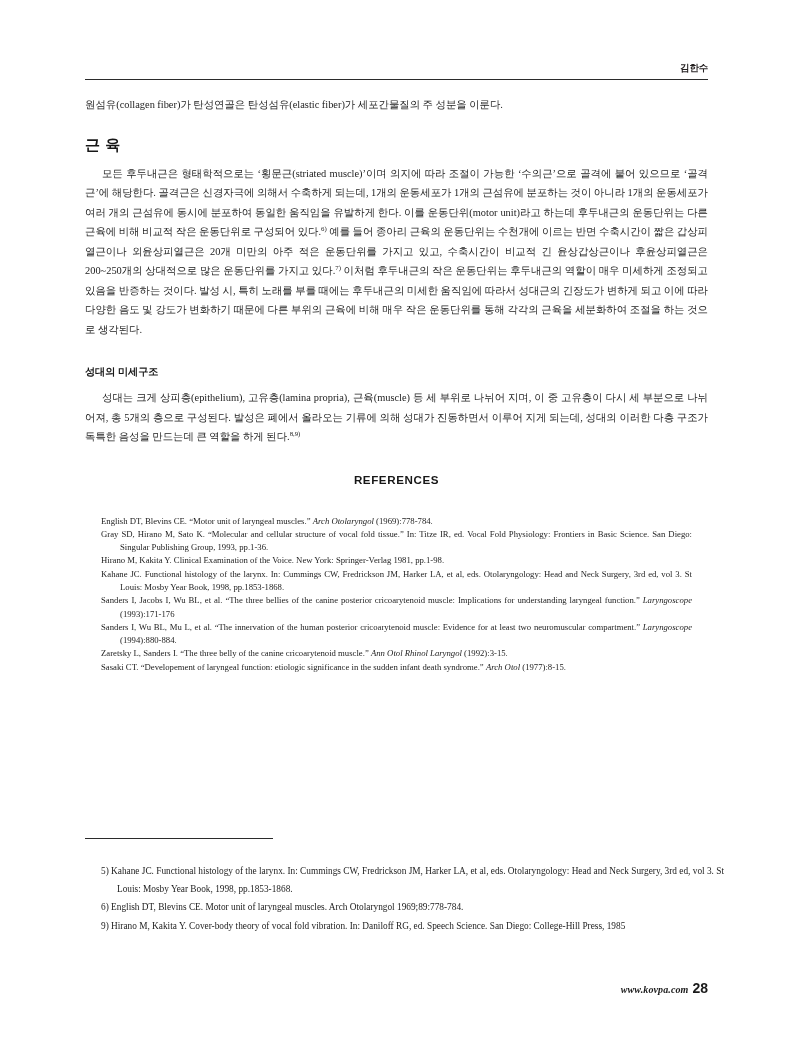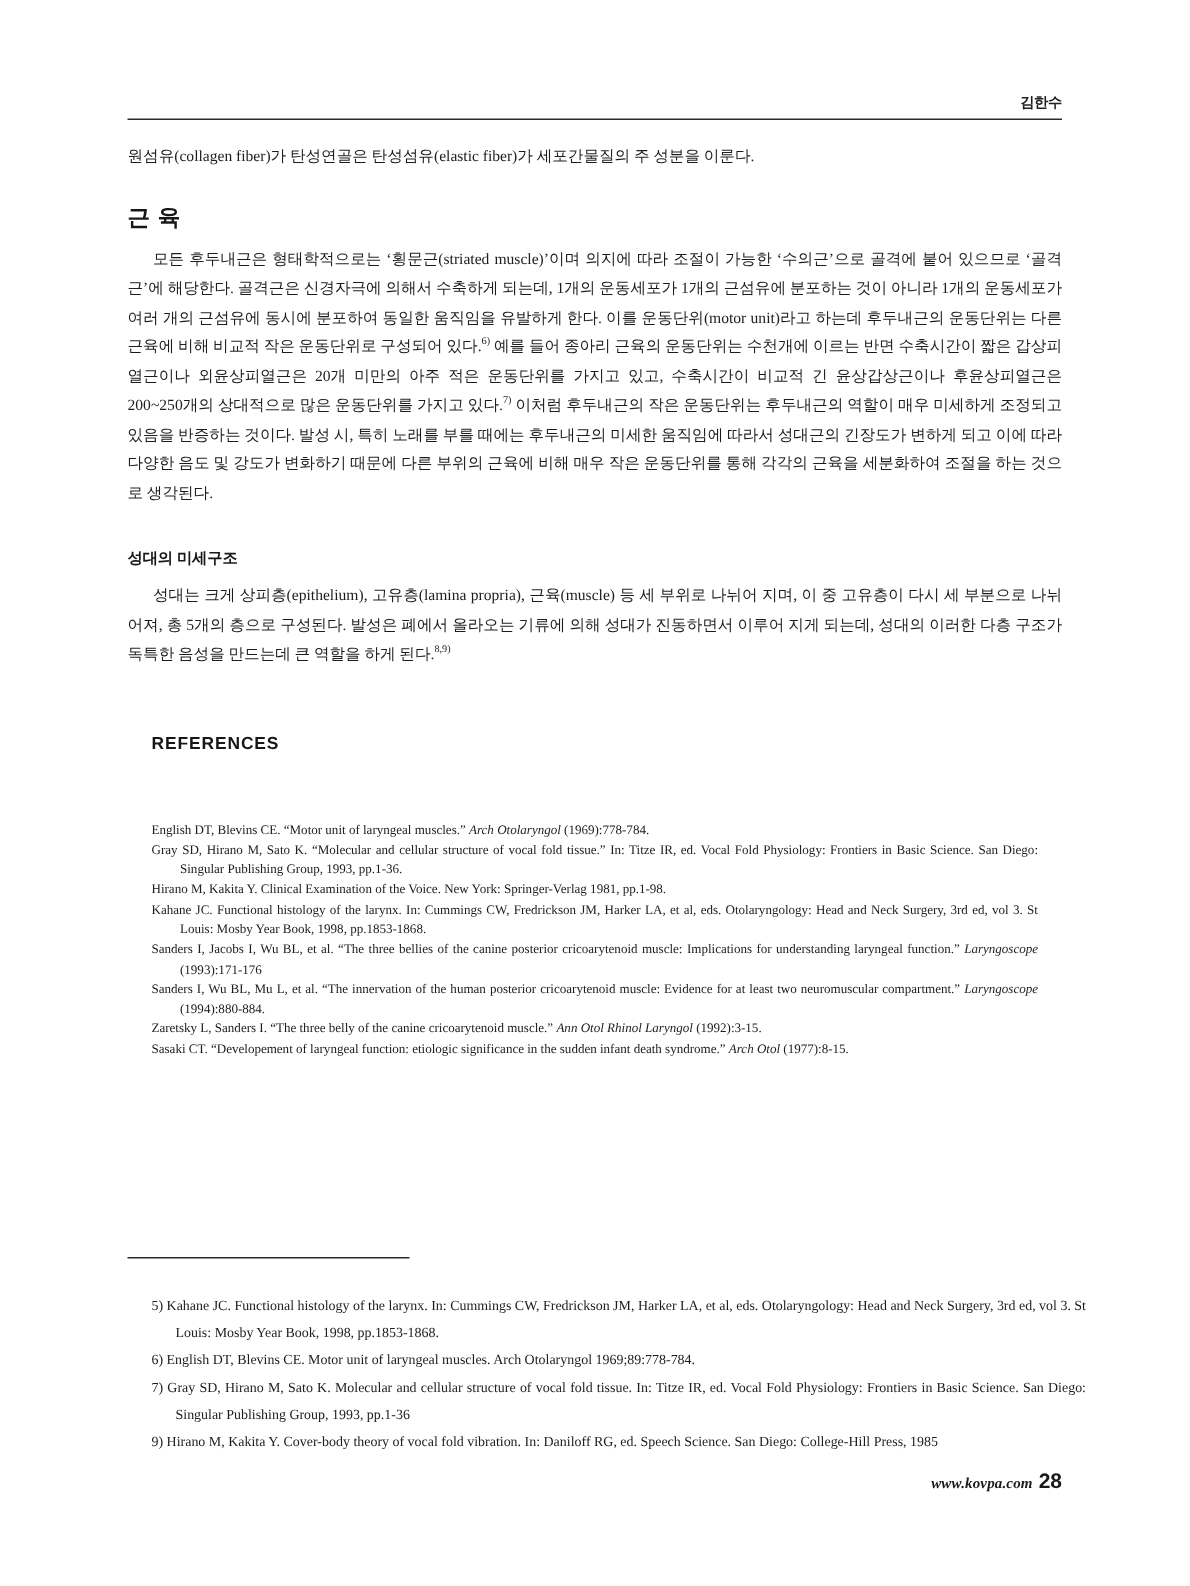--- a/index.html
+++ b/index.html
@@ -85,22 +85,22 @@
   }
 
   sup.fn {
     font-size: 6.8px;
     vertical-align: super;
     line-height: 0;
   }
 
   
   h2.refs-title {
-    margin: 16px;
-    text-align: left;
+    margin: 0;
+    text-align: center;
     font-family: "Liberation Sans", "DejaVu Sans", sans-serif;
     font-size: 11.6px;
     font-weight: bold;
     letter-spacing: 0.6px;
     color: #171717;
   }
   .refs-gap { height: 13px; }
   ul.refs {
     list-style: none;
     margin: 16px;
@@ -210,21 +210,20 @@
         <li><span>Sasaki CT. “Developement of laryngeal function: etiologic significance in the sudden infant death syndrome.” </span><i>Arch Otol</i><span> (1977):8-15.</span></li>
       </ul>
 
   </div>
 
   <div class="fn-rule"></div>
 
   <ol class="footnotes" id="footnote-list">
       <li>5) Kahane JC. Functional histology of the larynx. In: Cummings CW, Fredrickson JM, Harker LA, et al, eds. Otolaryngology: Head and Neck Surgery, 3rd ed, vol 3. St Louis: Mosby Year Book, 1998, pp.1853-1868.</li>
       <li>6) English DT, Blevins CE. Motor unit of laryngeal muscles. Arch Otolaryngol 1969;89:778-784.</li>
-      <li>7) Gray SD, Hirano M, Sato K. Molecular and cellular structure of vocal fold tissue. In: Titze IR, ed. Vocal Fold Physiology: Frontiers in Basic Science. San Diego: Singular Publishing Group, 1993, pp.1-36</li>
       <li>9) Hirano M, Kakita Y. Cover-body theory of vocal fold vibration. In: Daniloff RG, ed. Speech Science. San Diego: College-Hill Press, 1985</li>
     </ol>
 
   <div class="footer">
     <span class="site">www.kovpa.com</span><span class="pageno">28</span>
   </div>
 
 </div>
 
 </body></html>

